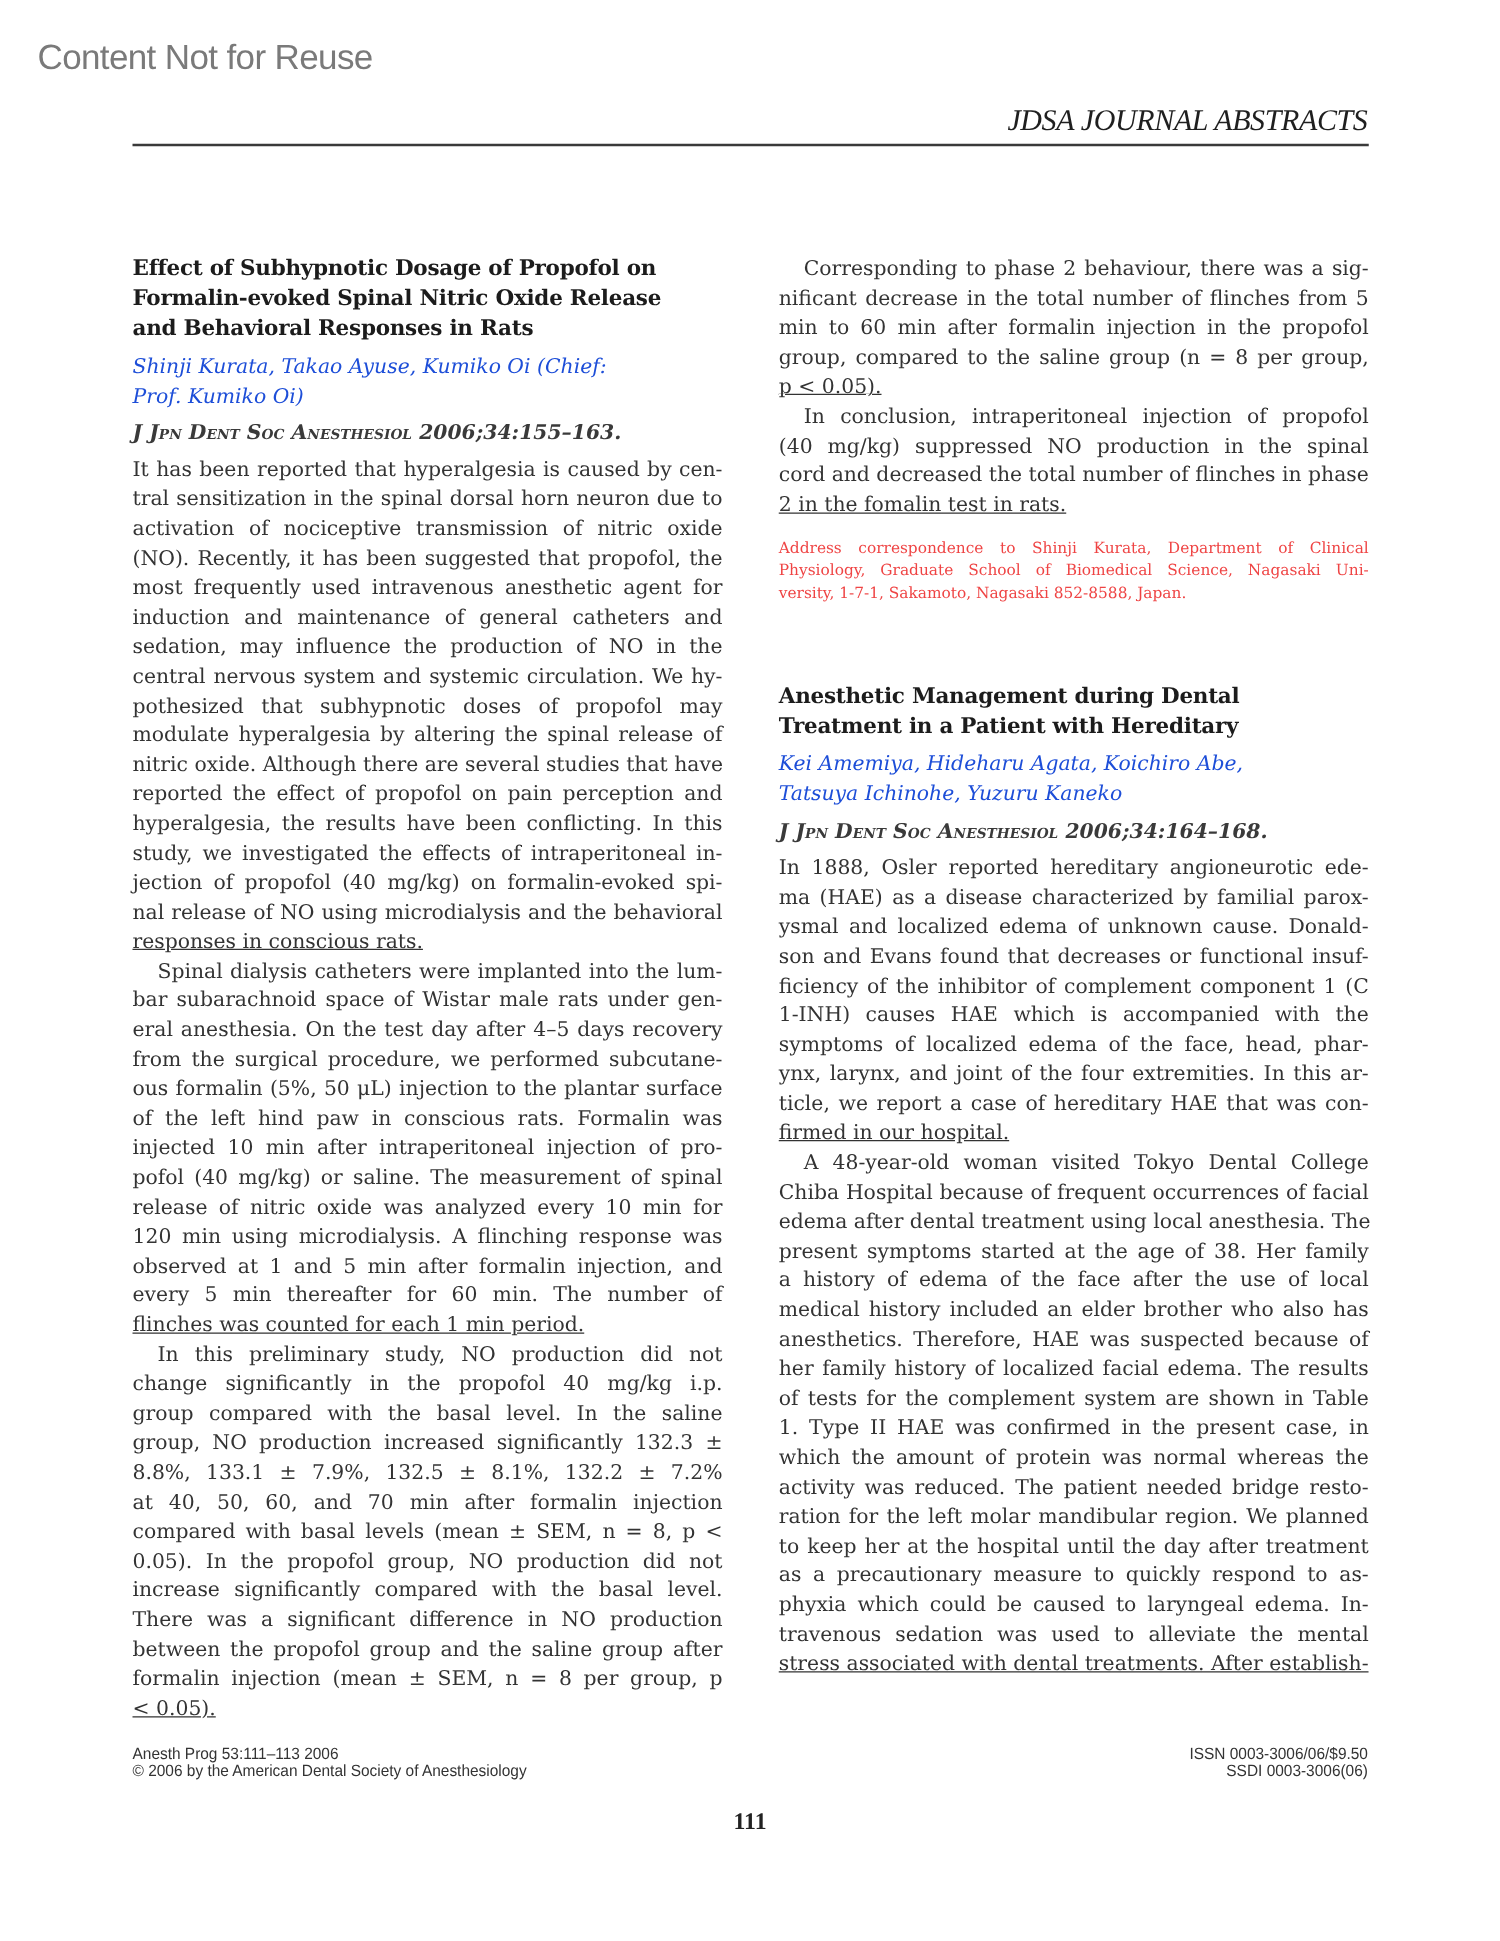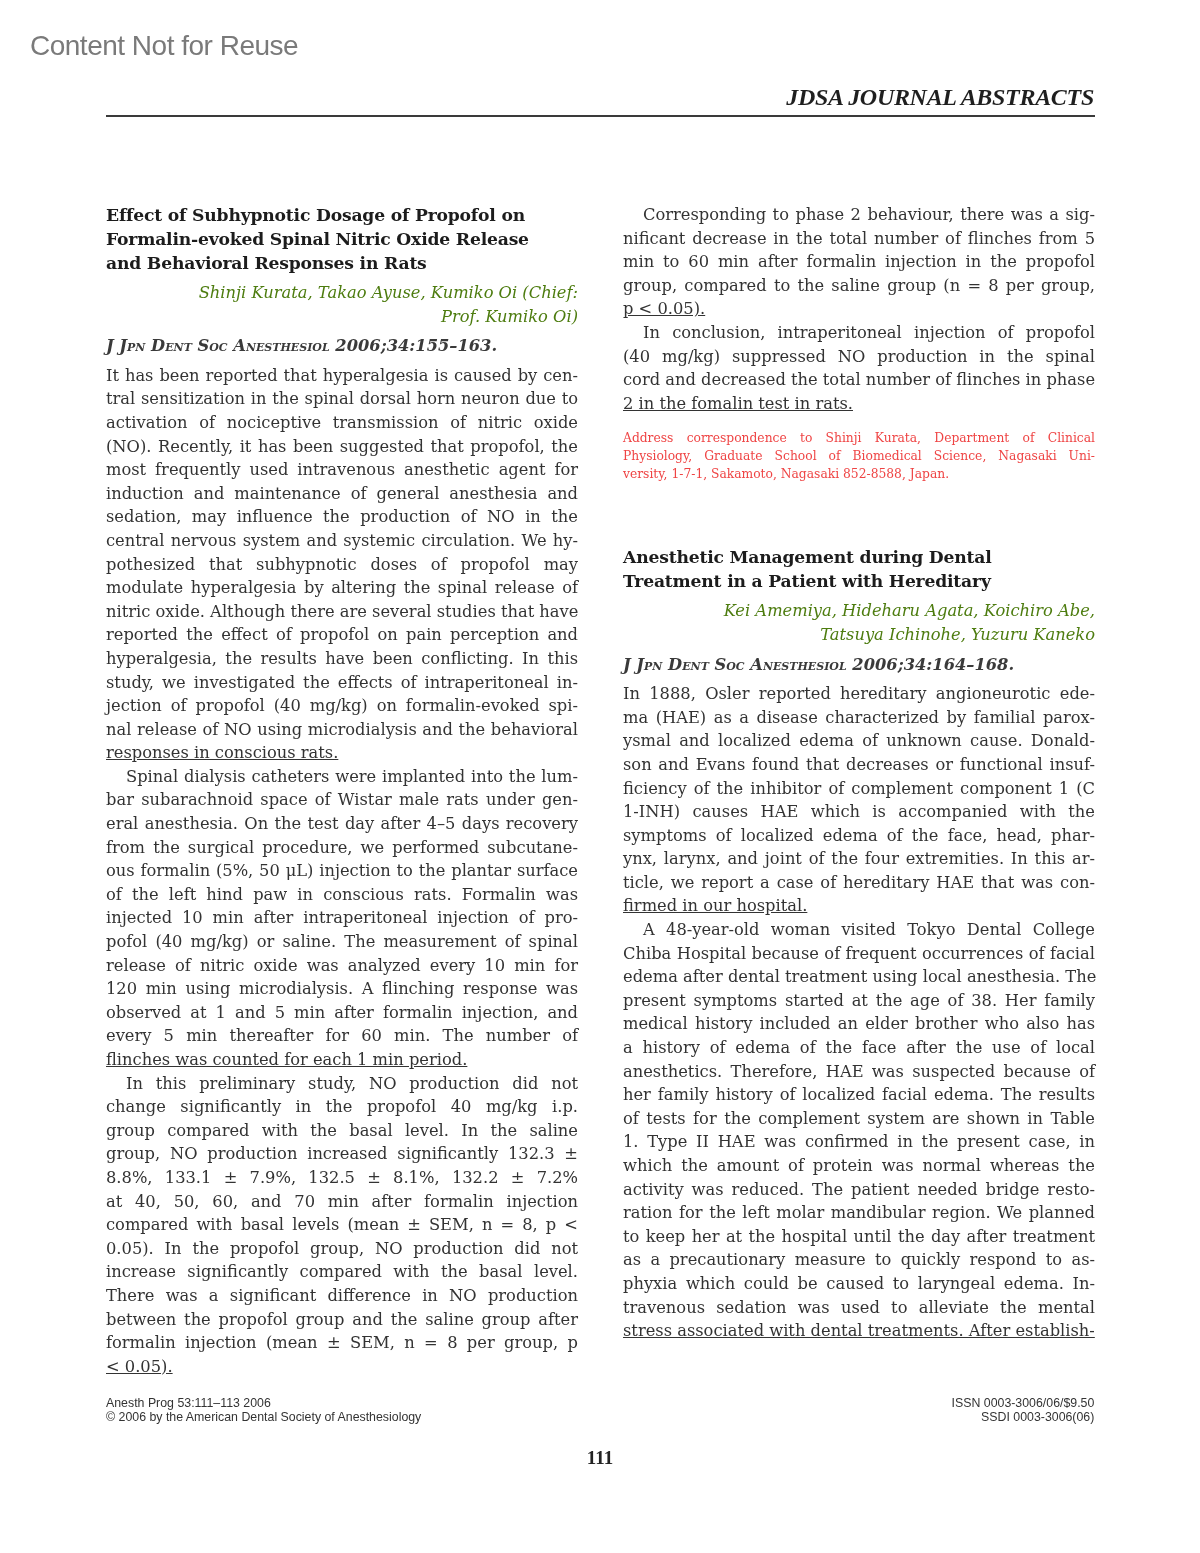--- a/index.html
+++ b/index.html
@@ -1,24 +1,24 @@
 <!DOCTYPE html>
 <html><head>
 <meta charset="utf-8">
 <style>
   html, body { margin: 0; padding: 0; background: #ffffff; }
   body { width: 1200px; height: 1553px; position: relative; overflow: hidden; color: #2b2b2b; }
   .watermark { position: absolute; left: 30px; top: 30px; font-family: "Liberation Sans", sans-serif; font-size: 28px; color: #7a7a7a; letter-spacing: -0.5px; text-align: center; }
-  .running-head { position: absolute; right: 106px; top: 84px; font-family: "Liberation Serif", serif; font-weight: bold; font-style: italic; font-size: 24px; color: #1f1f1f; letter-spacing: -0.3px; }
+  .running-head { position: absolute; right: 106px; top: 84px; font-family: "Liberation Serif", serif; font-weight: normal; font-style: italic; font-size: 24px; color: #1f1f1f; letter-spacing: -0.3px; }
   .head-rule { position: absolute; left: 106px; width: 989px; top: 115px; height: 2px; background: #3a3a3a; }
   .col { position: absolute; top: 203px; width: 472px; font-family: "DejaVu Serif", serif; font-size: 16.3px; line-height: 23.6px; color: #333; }
   .col-left { left: 106px; }
   .col-right { left: 623px; }
   .title { font-weight: bold; color: #1c1c1c; font-size: 17.2px; line-height: 24px; margin: 0 0 6px 0; letter-spacing: -0.2px; }
-  .authors { font-style: italic; font-size: 16.3px; line-height: 23.6px; margin: 0 0 6px 0; color: #4d7c0f; text-align: right; }
+  .authors { font-style: italic; font-size: 16.3px; line-height: 23.6px; margin: 0 0 6px 0; color: #1d4ed8; }
   .citation { font-style: italic; font-size: 16.3px; line-height: 23.6px; margin: 0 0 6px 0; color: #3a3a3a; font-weight: bold; }
   .citation .sc { font-variant: small-caps; }
   .para { margin: 0; text-align: justify; }
   .para .ln { display: block; text-align: justify; text-align-last: justify; white-space: nowrap; }
   .para .ln.last { text-align-last: left; text-decoration: underline; }
   .para.indent .ln.first { text-indent: 20px; }
   .address { font-size: 12.3px; line-height: 18px; margin: 14px 0 0 0; color: #ef4444; }
   .address .ln { display: block; text-align: justify; text-align-last: justify; white-space: nowrap; }
   .address .ln.last { text-align-last: left; }
   .spacer-article { height: 62px; }
@@ -47,21 +47,21 @@
     <div class="citation">
       <span class="sc">J Jpn Dent Soc Anesthesiol</span>
       <span>2006;34:155–163.</span>
     </div>
     <div class="para">
         <span class="ln first">It has been reported that hyperalgesia is caused by cen-</span>
         <span class="ln">tral sensitization in the spinal dorsal horn neuron due to</span>
         <span class="ln">activation of nociceptive transmission of nitric oxide</span>
         <span class="ln">(NO). Recently, it has been suggested that propofol, the</span>
         <span class="ln">most frequently used intravenous anesthetic agent for</span>
-        <span class="ln">induction and maintenance of general anesthesia and</span>
+        <span class="ln">induction and maintenance of general catheters and</span>
         <span class="ln">sedation, may influence the production of NO in the</span>
         <span class="ln">central nervous system and systemic circulation. We hy-</span>
         <span class="ln">pothesized that subhypnotic doses of propofol may</span>
         <span class="ln">modulate hyperalgesia by altering the spinal release of</span>
         <span class="ln">nitric oxide. Although there are several studies that have</span>
         <span class="ln">reported the effect of propofol on pain perception and</span>
         <span class="ln">hyperalgesia, the results have been conflicting. In this</span>
         <span class="ln">study, we investigated the effects of intraperitoneal in-</span>
         <span class="ln">jection of propofol (40 mg/kg) on formalin-evoked spi-</span>
         <span class="ln">nal release of NO using microdialysis and the behavioral</span>
@@ -145,22 +145,22 @@
         <span class="ln">symptoms of localized edema of the face, head, phar-</span>
         <span class="ln">ynx, larynx, and joint of the four extremities. In this ar-</span>
         <span class="ln">ticle, we report a case of hereditary HAE that was con-</span>
         <span class="ln last">firmed in our hospital.</span>
       </div>
     <div class="para indent">
         <span class="ln first">A 48-year-old woman visited Tokyo Dental College</span>
         <span class="ln">Chiba Hospital because of frequent occurrences of facial</span>
         <span class="ln">edema after dental treatment using local anesthesia. The</span>
         <span class="ln">present symptoms started at the age of 38. Her family</span>
+        <span class="ln">a history of edema of the face after the use of local</span>
         <span class="ln">medical history included an elder brother who also has</span>
-        <span class="ln">a history of edema of the face after the use of local</span>
         <span class="ln">anesthetics. Therefore, HAE was suspected because of</span>
         <span class="ln">her family history of localized facial edema. The results</span>
         <span class="ln">of tests for the complement system are shown in Table</span>
         <span class="ln">1. Type II HAE was confirmed in the present case, in</span>
         <span class="ln">which the amount of protein was normal whereas the</span>
         <span class="ln">activity was reduced. The patient needed bridge resto-</span>
         <span class="ln">ration for the left molar mandibular region. We planned</span>
         <span class="ln">to keep her at the hospital until the day after treatment</span>
         <span class="ln">as a precautionary measure to quickly respond to as-</span>
         <span class="ln">phyxia which could be caused to laryngeal edema. In-</span>

